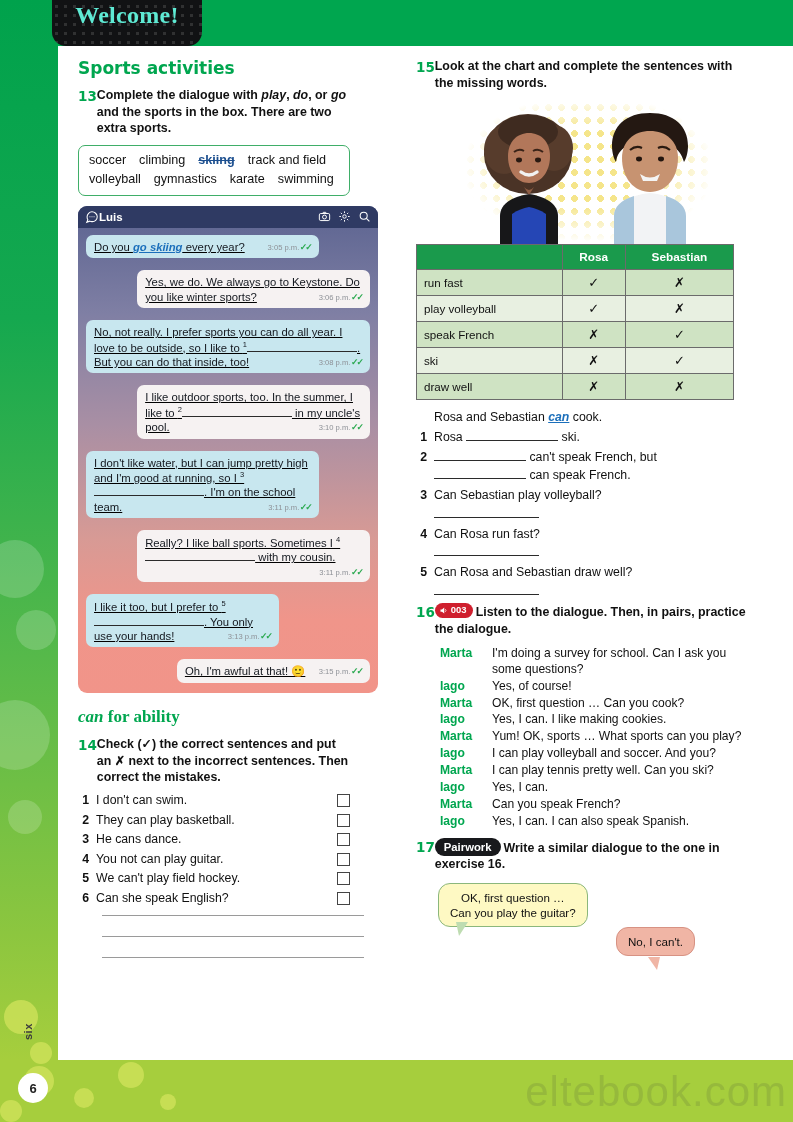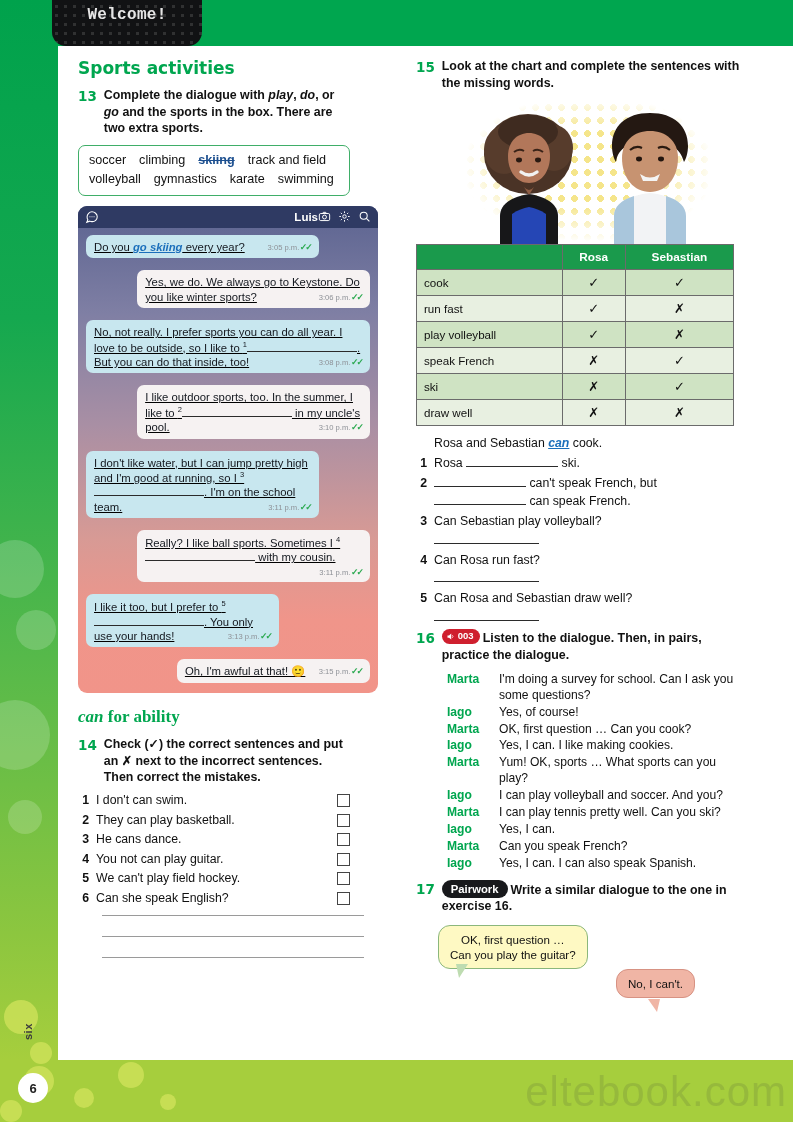--- a/index.html
+++ b/index.html
@@ -42,22 +42,22 @@
     display: flex; align-items: center; justify-content: center;
     overflow: hidden;
   }
   .welcome-tab .tabdots {
     position:absolute; inset:0;
     background-image: radial-gradient(circle, rgba(255,255,255,.13) 1.6px, transparent 1.7px);
     background-size: 9px 9px;
   }
   .welcome-tab span {
     position: relative;
-    color:#e5e5e5; font-weight:bold; font-size:16px; letter-spacing:.3px;
-    font-family:Liberation Mono, monospace;
+    color:#5eead4; font-weight:bold; font-size:24px; letter-spacing:.3px;
+    font-family:Liberation Serif, serif;
   }
 
   .page-word {
     position: absolute; left: 22px; top: 1040px;
     transform: rotate(-90deg); transform-origin: left top;
     font-size: 11px; font-weight: bold; color:#3d3d3d;
     letter-spacing:.5px;
   }
   .page-circle {
     position: absolute; left: 18px; top: 1073px;
@@ -74,21 +74,21 @@
   
   .col-left  { position: absolute; left: 78px; top: 58px; width: 272px; }
   .col-right { position: absolute; left: 416px; top: 58px; width: 330px; }
 
   .section-title {
     color: #00a64f; font-weight: bold; font-size: 17px;
     margin-bottom: 9px; font-family:"DejaVu Sans", sans-serif;
   }
   .section-title .ital { font-style: italic; }
 
-  .ex { display: flex; gap: 7px; margin-bottom: 8px; }
+  .ex { display: flex; margin-bottom: 8px; }
   .ex-num {
     color:#00a64f; font-weight:bold; font-size:13.5px; min-width:17px;
     text-align:right; flex-shrink:0; padding-top:1px;
     font-family:"DejaVu Sans", sans-serif;
   }
   .ex-body { font-size: 12.4px; font-weight: bold; line-height: 1.35; color:#111; }
   .ex-body i { font-style: italic; }
 
   
   .word-box {
@@ -102,21 +102,21 @@
   
   .chat {
     width: 300px; border-radius: 9px; overflow:hidden;
     background: linear-gradient(180deg,#5b6390 0%, #7f7fa4 22%, #a98fa4 45%, #d79a95 68%, #f0958a 85%, #f19489 100%);
     position: relative; padding-bottom: 10px;
   }
   .chat-head {
     height: 22px; background:#2f3a63; display:flex; align-items:center;
     padding: 0 7px; color:#fff;
   }
-  .chat-head .title { flex:1; text-align:right; font-weight:bold; font-size:11.5px; }
+  .chat-head .title { flex:1; text-align:left; font-weight:bold; font-size:11.5px; }
   .chat-head .ic { display:flex; align-items:center; }
   .chat-head svg { display:block; }
   .chat-icons { display:flex; gap:7px; align-items:center; }
 
   .bubbles { padding: 7px 8px 0; display:flex; flex-direction:column; gap:12px;text-decoration:underline; }
   .bub {
     border-radius: 7px; padding: 5px 8px 4px;
     font-size: 11.3px; line-height: 1.28; color:#14181f;
     position: relative; max-width: 100%;
   }
@@ -394,25 +394,20 @@
 
   <table class="can-table">
     <thead>
       <tr id="tblhead">
           <th></th>
           <th>Rosa</th>
           <th>Sebastian</th>
         </tr>
     </thead>
     <tbody id="tblbody">
-        <tr>
-          <td class="">cook</td>
-          <td class="mark">✓</td>
-          <td class="mark">✓</td>
-        </tr>
         <tr>
           <td class="">run fast</td>
           <td class="mark">✓</td>
           <td class="mark">✗</td>
         </tr>
         <tr>
           <td class="">play volleyball</td>
           <td class="mark">✓</td>
           <td class="mark">✗</td>
         </tr>
@@ -469,21 +464,21 @@
     <div class="ex-body">
       <span class="audio-badge">
         <svg width="9" height="9" viewBox="0 0 24 24" fill="#fff">
           <path d="M4 9v6h4l6 5V4L8 9H4z"></path>
           <path d="M17 8.5a5 5 0 0 1 0 7" stroke="#fff" stroke-width="2" fill="none"></path>
         </svg>
         <span>003</span>
       </span><span>Listen to the dialogue. Then, in pairs, practice the dialogue.</span>
     </div>
   </div>
-  <div class="dlg" style="margin-left:31px;" id="dlg16">
+  <div class="dlg" style="margin-left:24px;" id="dlg16">
       <div class="dlg-row">
         <span class="dlg-name">Marta</span>
         <span class="dlg-text">I'm doing a survey for school. Can I ask you some questions?</span>
       </div>
       <div class="dlg-row">
         <span class="dlg-name">Iago</span>
         <span class="dlg-text">Yes, of course!</span>
       </div>
       <div class="dlg-row">
         <span class="dlg-name">Marta</span>

